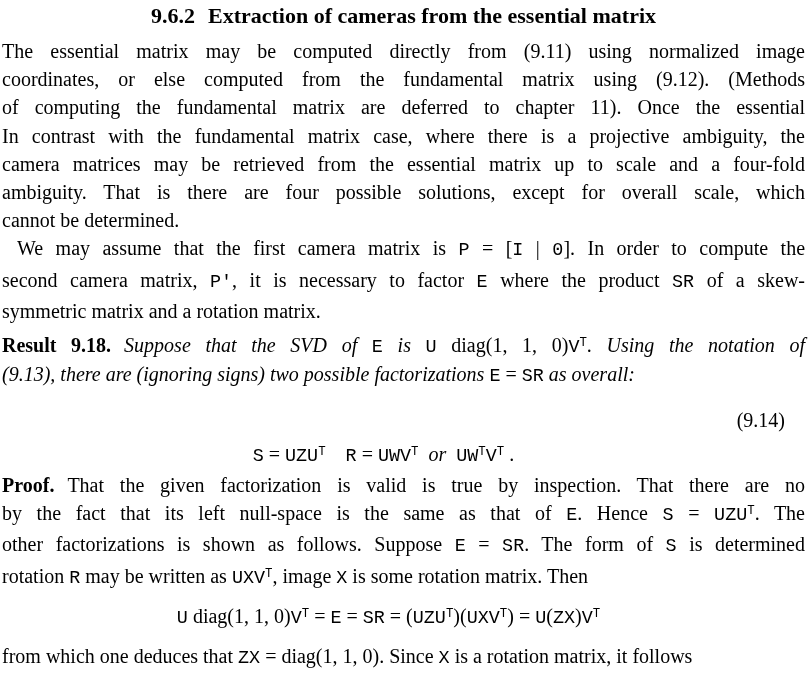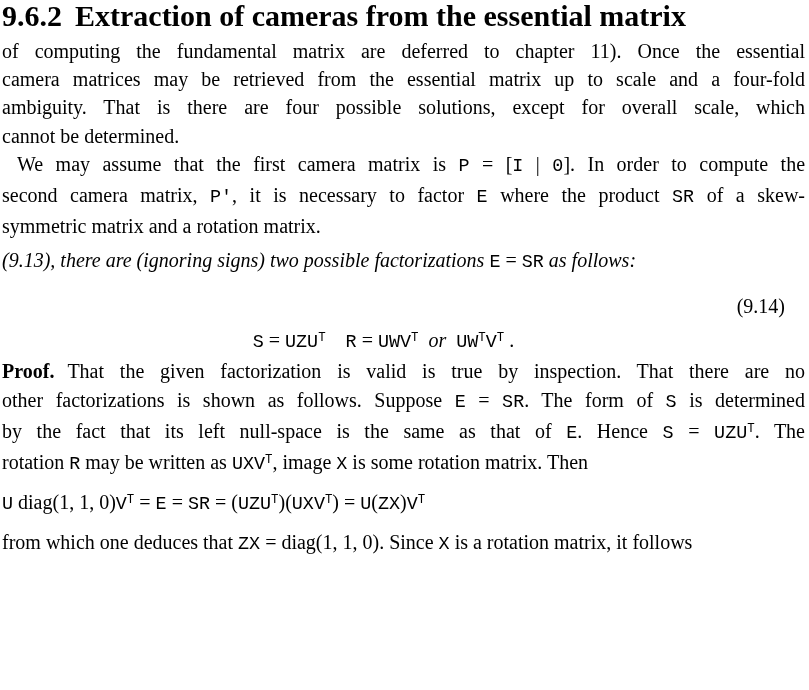--- a/index.html
+++ b/index.html
@@ -7,21 +7,21 @@
     width: 809px; height: 690px;
     background: #ffffff; color: #000000;
     font-family: "Liberation Serif", "DejaVu Serif", serif;
     font-size: 20px;
     overflow: hidden;
   }
   .page { padding: 2px 4px 0 2px; width: 803px; }
 
   h1.heading {
     margin: 0 0 9px 0; padding-top: 2px;
-    font-size: 30px; line-height: 24px; font-weight: bold;
+    font-size: 22px; line-height: 24px; font-weight: bold; text-align: center;
   }
 
   .para { margin: 0; }
   .line {
     line-height: 28.2px;
     text-align: justify;
     text-align-last: justify;
     -moz-text-align-last: justify;
   }
   [data-lines] .line:last-child { text-align-last: left; -moz-text-align-last: left; }
@@ -43,58 +43,62 @@
     position: relative; margin-top: 13px; height: 34px;
     white-space: pre; text-align: center; padding-right: 60px;
     line-height: 34px;
   }
   .eq-num { position: absolute; right: 20px; top: 0; line-height: 34px; }
 
   .proof { margin-top: 34px; }
 
   .eq-center {
     margin: 6px 0 9px 0; height: 34px; line-height: 34px;
-    white-space: pre; padding-right: 30px;
+    white-space: pre; text-align: center; padding-right: 30px;
   }
 
   .closing { margin-top: 7px; }
 </style>
 </head>
 <body>
 
 <div class="page">
 
   <h1 class="heading"><span class="gap">9.6.2</span><span>Extraction of cameras from the essential matrix</span></h1>
 
   <div class="para" data-lines="intro.lines">
+      <div class="line"><span>The essential matrix may be computed directly from (9.11) using normalized image</span></div>
+      <div class="line"><span>coordinates, or else computed from the fundamental matrix using (9.12). (Methods</span></div>
       <div class="line"><span>of computing the fundamental matrix are deferred to chapter 11). Once the essential</span></div>
+      <div class="line"><span>In contrast with the fundamental matrix case, where there is a projective ambiguity, the</span></div>
       <div class="line"><span>camera matrices may be retrieved from the essential matrix up to scale and a four-fold</span></div>
       <div class="line"><span>ambiguity. That is there are four possible solutions, except for overall scale, which</span></div>
       <div class="line"><span>cannot be determined.</span></div>
     </div>
 
   <div class="para indent" data-lines="assume.lines">
       <div class="line"><span>We may assume that the first camera matrix is </span><span class="tt">P</span><span> = [</span><span class="tt">I</span><span> | </span><span class="tt">0</span><span>]. In order to compute the</span></div>
       <div class="line"><span>second camera matrix, </span><span class="tt">P′</span><span>, it is necessary to factor </span><span class="tt">E</span><span> where the product </span><span class="tt">SR</span><span> of a skew-</span></div>
       <div class="line"><span>symmetric matrix and a rotation matrix.</span></div>
     </div>
 
   <div class="para result" data-lines="result.lines">
-      <div class="line"><span class="it">(9.13), there are (ignoring signs) two possible factorizations </span><span class="tt">E</span><span> = </span><span class="tt">SR</span><span class="it"> as follows:</span></div>
+      <div class="line"><span class="b gap">Result 9.18.</span><span class="it">Suppose that the SVD of </span><span class="tt">E</span><span class="it"> is </span><span class="tt">U</span><span> diag(1, 1, 0)</span><span class="tt">V</span><span class="sup">T</span><span>. </span><span class="it">Using the notation of</span></div>
+      <div class="line"><span class="it">(9.13), there are (ignoring signs) two possible factorizations </span><span class="tt">E</span><span> = </span><span class="tt">SR</span><span class="it"> as overall:</span></div>
     </div>
 
   <div class="eq-row">
     <span><span class="tt">S</span><span> = </span><span class="tt">UZU</span><span class="sup">T</span><span>    </span><span class="tt">R</span><span> = </span><span class="tt">UWV</span><span class="sup">T</span><span>  </span><span class="it">or</span><span>  </span><span class="tt">UW</span><span class="sup">T</span><span class="tt">V</span><span class="sup">T</span><span> .</span></span>
     <span class="eq-num">(9.14)</span>
   </div>
 
   <div class="para proof" data-lines="proof.lines">
       <div class="line"><span class="b gap">Proof.</span><span>That the given factorization is valid is true by inspection. That there are no</span></div>
+      <div class="line"><span>by the fact that its left null-space is the same as that of </span><span class="tt">E</span><span>. Hence </span><span class="tt">S</span><span> = </span><span class="tt">UZU</span><span class="sup">T</span><span>. The</span></div>
       <div class="line"><span>other factorizations is shown as follows. Suppose </span><span class="tt">E</span><span> = </span><span class="tt">SR</span><span>. The form of </span><span class="tt">S</span><span> is determined</span></div>
-      <div class="line"><span>by the fact that its left null-space is the same as that of </span><span class="tt">E</span><span>. Hence </span><span class="tt">S</span><span> = </span><span class="tt">UZU</span><span class="sup">T</span><span>. The</span></div>
       <div class="line"><span>rotation </span><span class="tt">R</span><span> may be written as </span><span class="tt">UXV</span><span class="sup">T</span><span>, image </span><span class="tt">X</span><span> is some rotation matrix. Then</span></div>
     </div>
 
   <div class="eq-center"><span class="tt">U</span><span> diag(1, 1, 0)</span><span class="tt">V</span><span class="sup">T</span><span> = </span><span class="tt">E</span><span> = </span><span class="tt">SR</span><span> = (</span><span class="tt">UZU</span><span class="sup">T</span><span>)(</span><span class="tt">UXV</span><span class="sup">T</span><span>) = </span><span class="tt">U</span><span>(</span><span class="tt">ZX</span><span>)</span><span class="tt">V</span><span class="sup">T</span></div>
 
   <div class="para closing">
     <div data-lines="closing.lines">
         <div class="line"><span>from which one deduces that </span><span class="tt">ZX</span><span> = diag(1, 1, 0). Since </span><span class="tt">X</span><span> is a rotation matrix, it follows</span></div>
       </div>
 

